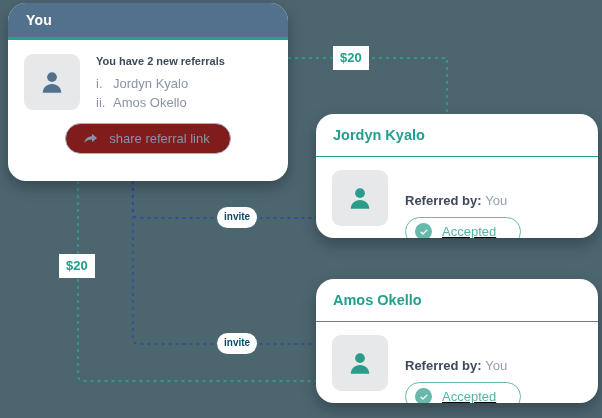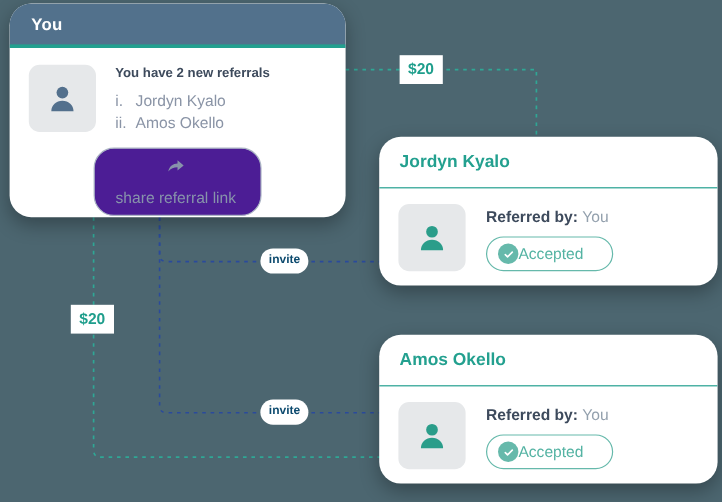--- a/index.html
+++ b/index.html
@@ -125,23 +125,22 @@
   }
   .share-btn {
     display: inline-flex;
     align-items: center;
     gap: 11px;
     border: 1.4px solid #aab3c4;
     border-radius: 17px;
     padding: 7px 20px 7px 17px;
     color: #8793ab;
     font-size: 13px;
-    background: #4c1d95;
+    background: #7f1d1d;
     cursor: pointer;
-    flex-direction: column;
   }
 
   
   .ref-card {
     left: 316px;
     width: 282px;
     height: 124px;
   }
   #card-jordyn { top: 114px; }
   #card-amos   { top: 279px; }
@@ -160,41 +159,43 @@
     font-weight: 700;
   }
   .ref-body {
     display: flex;
     align-items: flex-start;
     padding: 13px 0 0 16px;
   }
   .ref-right {
     padding-left: 17px;
     padding-top: 3px;
+    margin-top: 20px;
   }
   .ref-by {
     font-size: 13px;
     font-weight: 700;
     color: #3d4a5c;
     white-space: nowrap;
     margin-bottom: 9px;
   }
   .ref-by .who {
     font-weight: 400;
     color: #93a0ad;
   }
   .badge {
     display: inline-flex;
     align-items: center;
-    gap: 0;
+    gap: 10px;
     border: 1.3px solid #66b9ab;
     border-radius: 16px;
     padding: 5px 24px 5px 9px;
     background: #fff;
     cursor: pointer;
+    text-decoration: underline;
   }
   .badge .label {
     color: #54b3a3;
     font-size: 13px;
   }
   .check {
     width: 17px;
     height: 17px;
     border-radius: 50%;
     background: #66b9ab;

